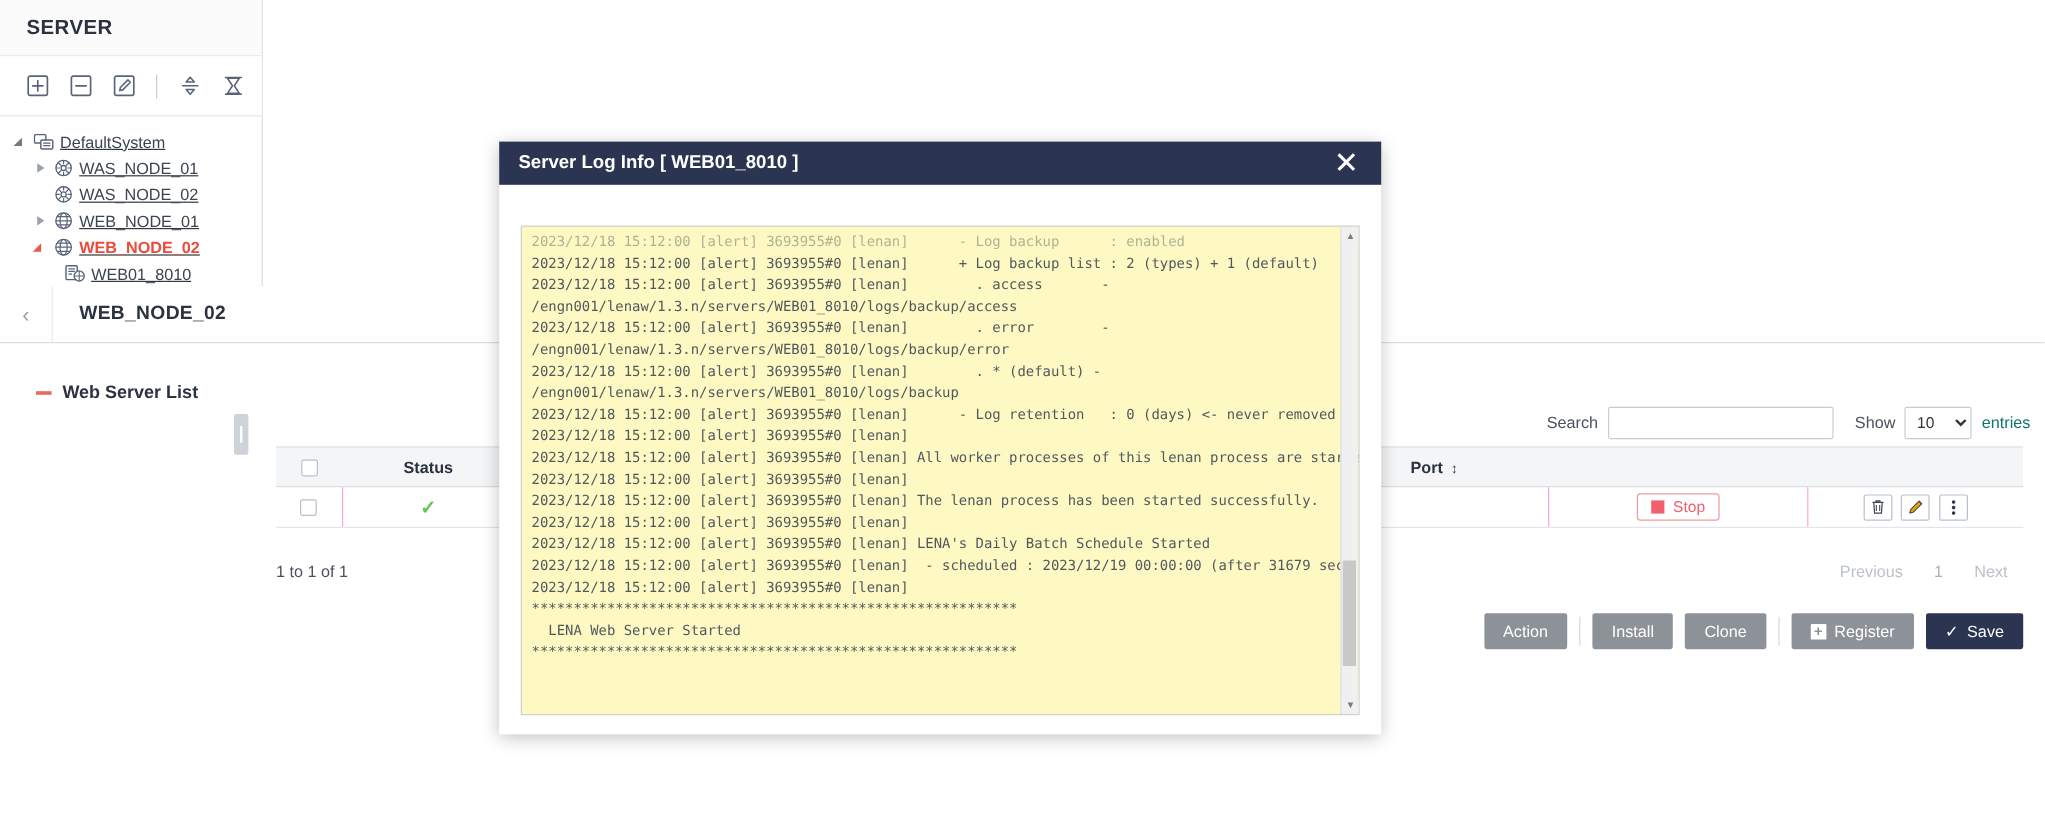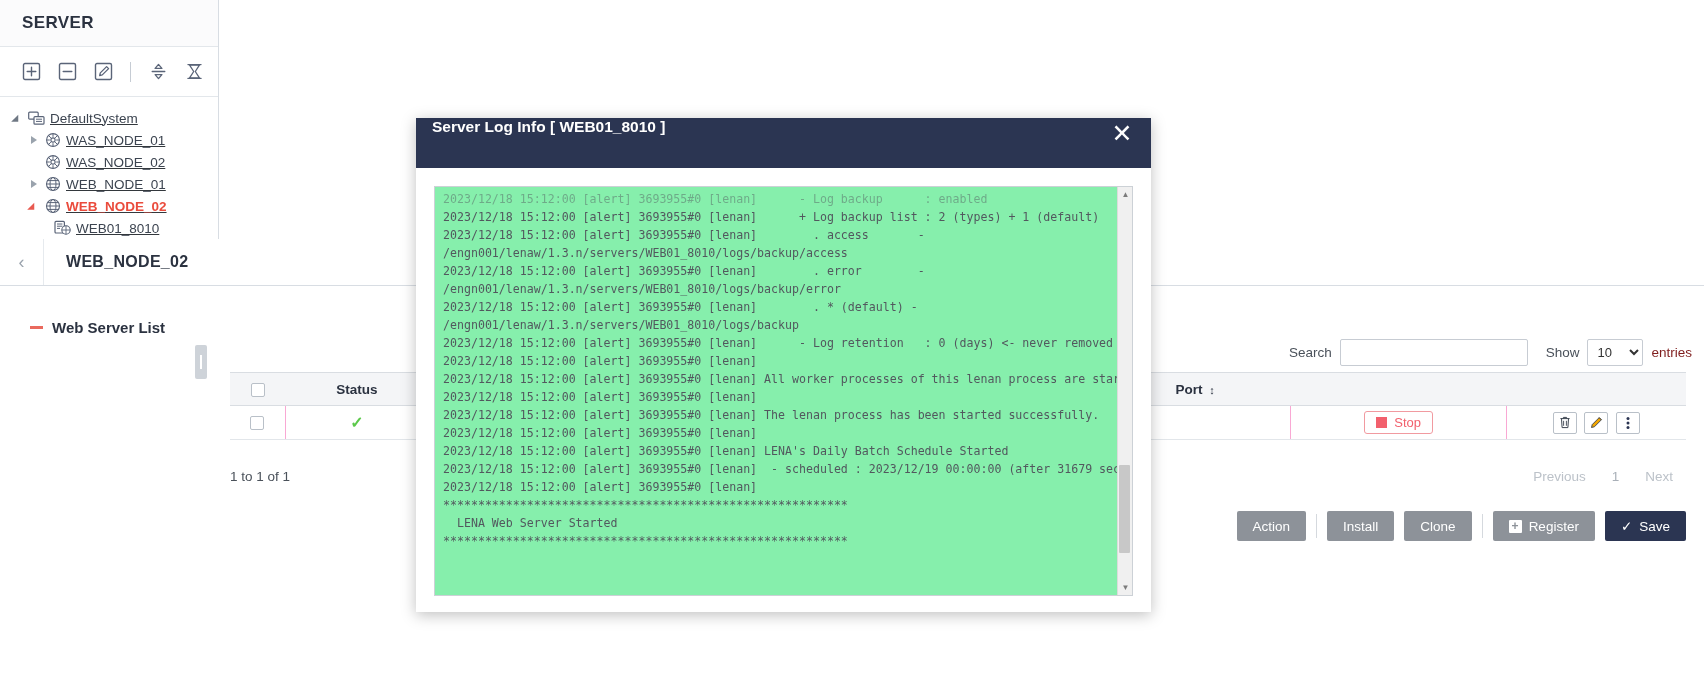--- a/index.html
+++ b/index.html
@@ -141,21 +141,21 @@
     padding: 0 6px; color: #333;
   }
   .show-label { margin-left: 10px; }
   .entries-select {
     height: 27px; width: 56px;
     border: 1px solid #c7ccd3; border-radius: 2px;
     background: #fff; font-size: 13px; color: #333;
     font-family: "Liberation Sans", sans-serif;
     padding-left: 5px;
   }
-  .entries-label { color: #7f1d1d; }
+  .entries-label { color: #0f766e; }
 
   
   .tbl-wrap { position: absolute; left: 230px; right: 18px; top: 133px; }
   table.grid { width: 100%; border-collapse: collapse; }
   table.grid thead th {
     background: #f4f5f7;
     border-top: 1px solid #d9dde2;
     border-bottom: 1px solid #d9dde2;
     height: 33px;
     font-size: 13.5px; font-weight: bold; color: #2b3240;
@@ -227,45 +227,46 @@
   }
   .modal {
     position: absolute; left: 416px; top: 118px;
     width: 735px; height: 494px;
     background: #ffffff;
     box-shadow: 0 3px 14px rgba(0,0,0,.25);
     pointer-events: auto;
     display: flex; flex-direction: column;
   }
   .modal-header {
-    height: 50px; background: #2b3552;
-    display: flex; align-items: flex-start; justify-content: space-between;
+    height: 36px; background: #2b3552;
+    display: flex; align-items: center; justify-content: space-between;
     padding: 0 14px 0 16px;
   }
   .modal-title { color: #fff; font-size: 15.5px; font-weight: bold; }
   .modal-close {
     color: #fff; font-size: 25px; line-height: 25px;
     width: 30px; height: 30px; display: flex; align-items: center; justify-content: center;
     cursor: pointer; font-weight: 300;
   }
   .modal-body { flex: 1; padding: 18px 18px 16px 18px; display: flex; flex-direction: column; }
   .modal-sub {
     display: flex; align-items: center; gap: 8px;
     margin: 0 0 12px 2px;
   }
   .modal-sub .dash { background: #ea6a5e; }
   .modal-sub-text { font-size: 14px; font-weight: bold; color: #2b3240; }
 
   .log-box {
     flex: 1;
     border: 1px solid #ccd1d6;
-    background: #86efac;
+    background: #fef9c3;
     overflow: hidden;
     position: relative;
     padding: 3px 0 0 0;
+    margin-top: 16px;
   }
   .log-inner {
     height: 100%;
     padding: 0 18px 0 8px;
     overflow: hidden;
   }
   .log-line {
     font-family: "DejaVu Sans Mono", monospace;
     font-size: 11.6px;
     line-height: 18px;

